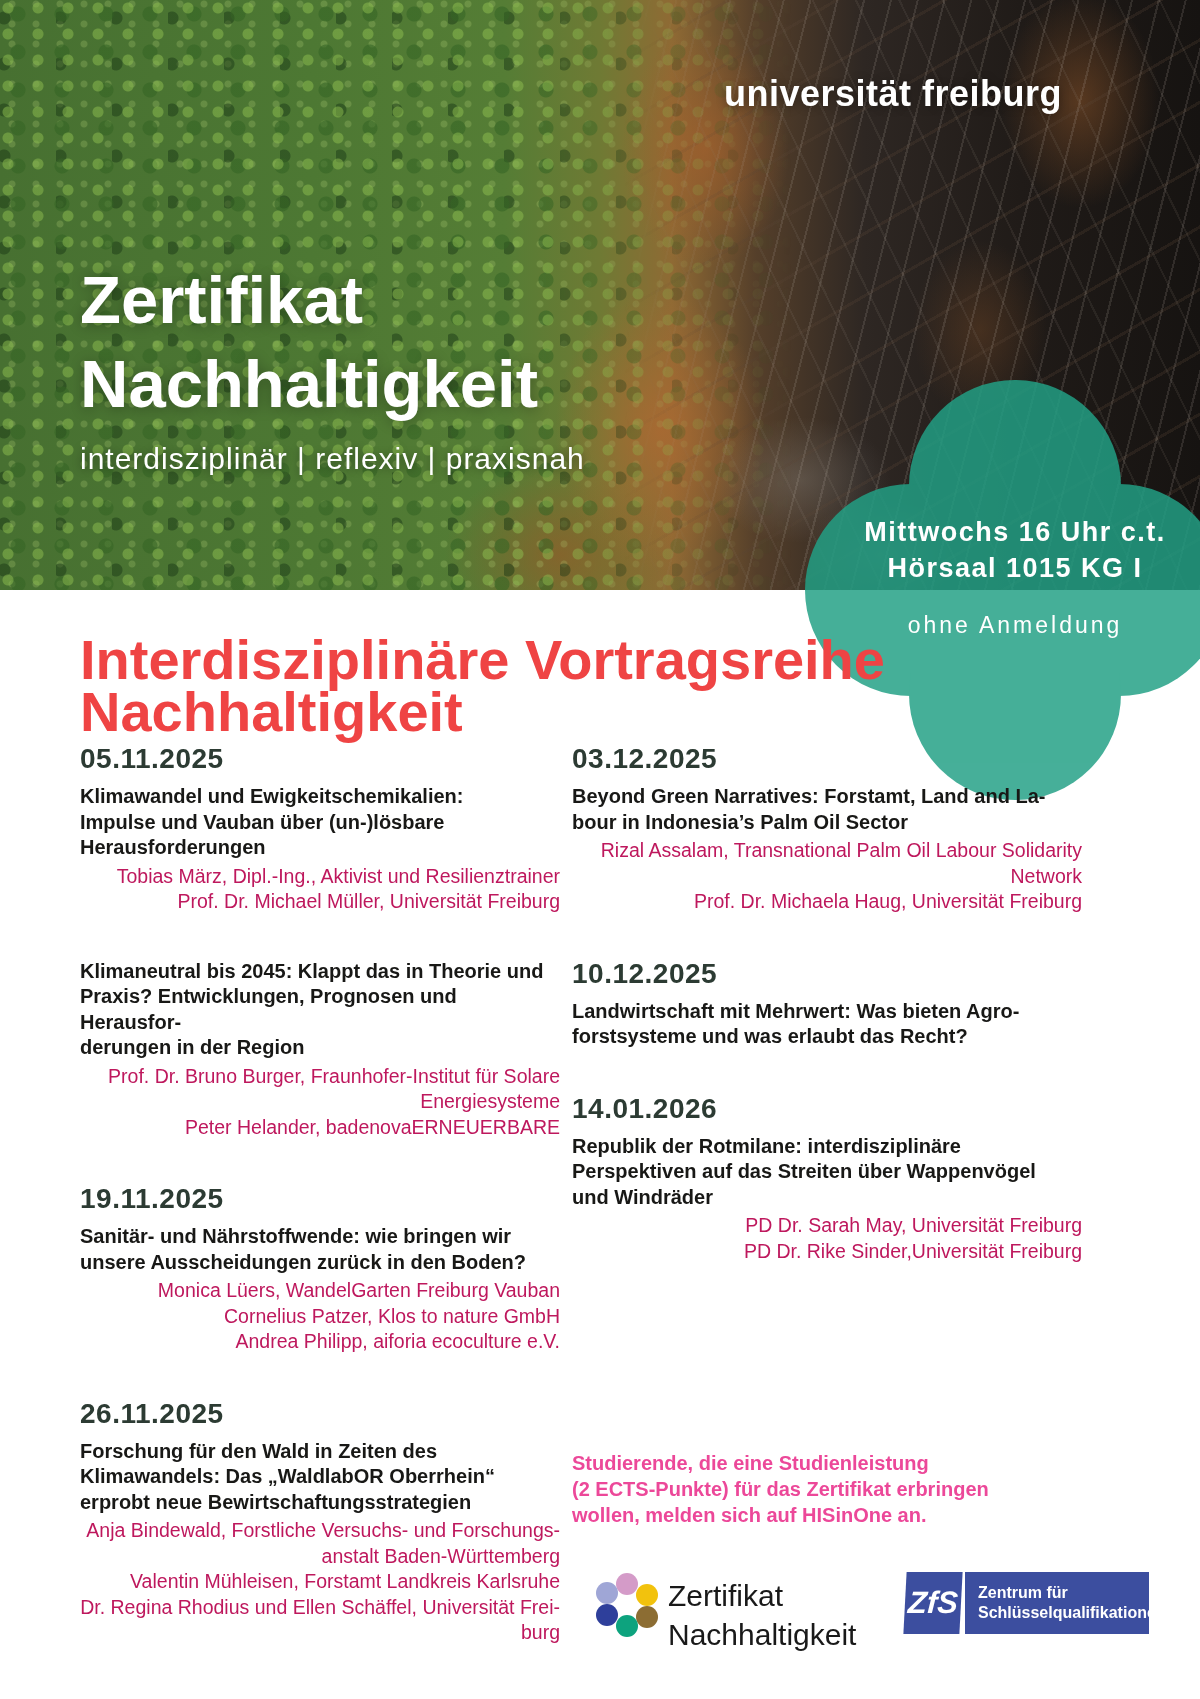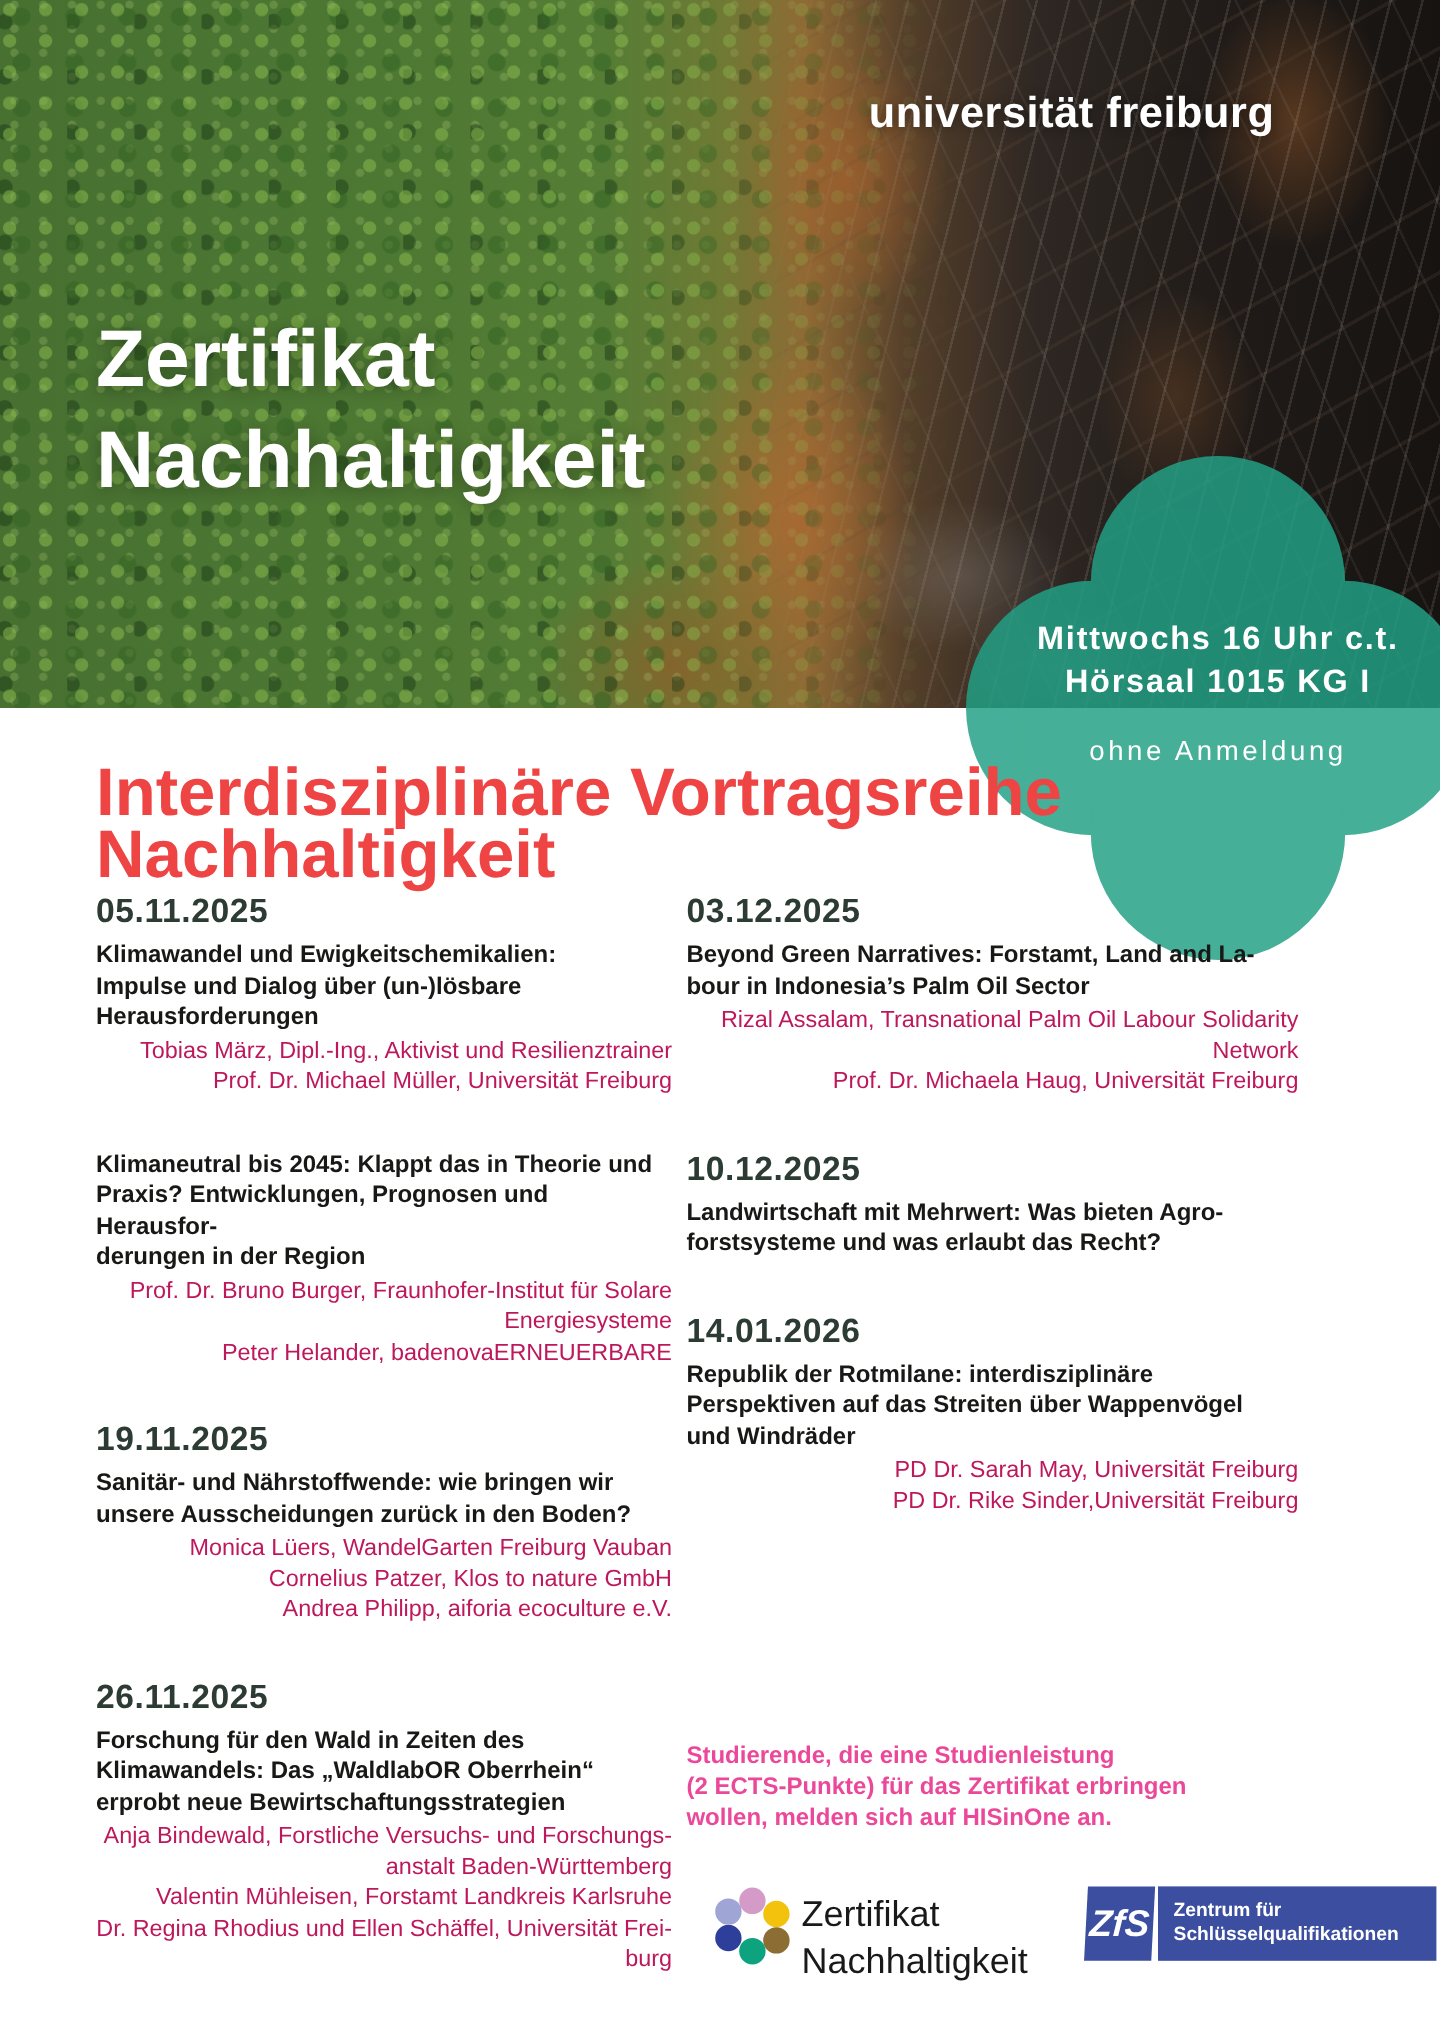--- a/index.html
+++ b/index.html
@@ -92,40 +92,41 @@
     font-size:30px;line-height:39px;color:#191919;white-space:pre-line;
   }
   .zfs{position:absolute;left:905px;top:1572px;height:62px;display:flex;}
   .zfs-abbr{
     width:56px;height:62px;background:#3c4e9f;color:#ffffff;
     display:flex;align-items:center;justify-content:center;
     font-size:31px;font-weight:bold;font-style:italic;transform:skewX(-3deg);
   }
   .zfs-gap{width:4px;height:62px;background:#ffffff;}
   .zfs-name{
-    width:232px;height:62px;background:#3c4e9f;color:#ffffff;
+    width:184px;height:62px;background:#3c4e9f;color:#ffffff;
     box-sizing:border-box;padding:11px 0 0 13px;
     font-size:16px;font-weight:bold;line-height:20px;white-space:pre-line;
   }
 </style>
 </head>
 <body>
 
 <div class="poster">
 
   <div class="photo">
     <div class="canopy"></div>
     <div class="burn-streaks"></div>
   </div>
 
   <div class="uni-logo">universität freiburg</div>
 
   <div class="hero">
     <div class="hero-title">Zertifikat
 Nachhaltigkeit</div>
+    <div class="hero-subtitle">interdisziplinär | reflexiv | praxisnah</div>
   </div>
 
   <svg class="blob-svg" viewBox="0 0 420 424">
     <g opacity="0.84">
       <circle cx="210" cy="108" r="106" fill="#22a085"></circle>
       <circle cx="106" cy="212" r="106" fill="#22a085"></circle>
       <circle cx="314" cy="212" r="106" fill="#22a085"></circle>
       <circle cx="210" cy="316" r="106" fill="#22a085"></circle>
       <rect x="106" y="108" width="208" height="208" fill="#22a085"></rect>
     </g>
@@ -136,21 +137,21 @@
     <div class="blob-note">ohne Anmeldung</div>
   </div>
 
   <div class="series-heading">Interdisziplinäre Vortragsreihe
 Nachhaltigkeit</div>
 
   <div class="col col-left">
     <div class="talk">
       <div class="talk-date">05.11.2025</div>
       <div class="talk-title">Klimawandel und Ewigkeitschemikalien:
-Impulse und Dialog über (un-)lösbare
+Impulse und Vauban über (un-)lösbare
 Herausforderungen</div>
       <div class="talk-speakers">Tobias März, Dipl.-Ing., Aktivist und Resilienztrainer
 Prof. Dr. Michael Müller, Universität Freiburg</div>
     </div>
     <div class="talk">
       <div class="talk-title">Klimaneutral bis 2045: Klappt das in Theorie und
 Praxis? Entwicklungen, Prognosen und Herausfor-
 derungen in der Region</div>
       <div class="talk-speakers">Prof. Dr. Bruno Burger, Fraunhofer-Institut für Solare
 Energiesysteme

